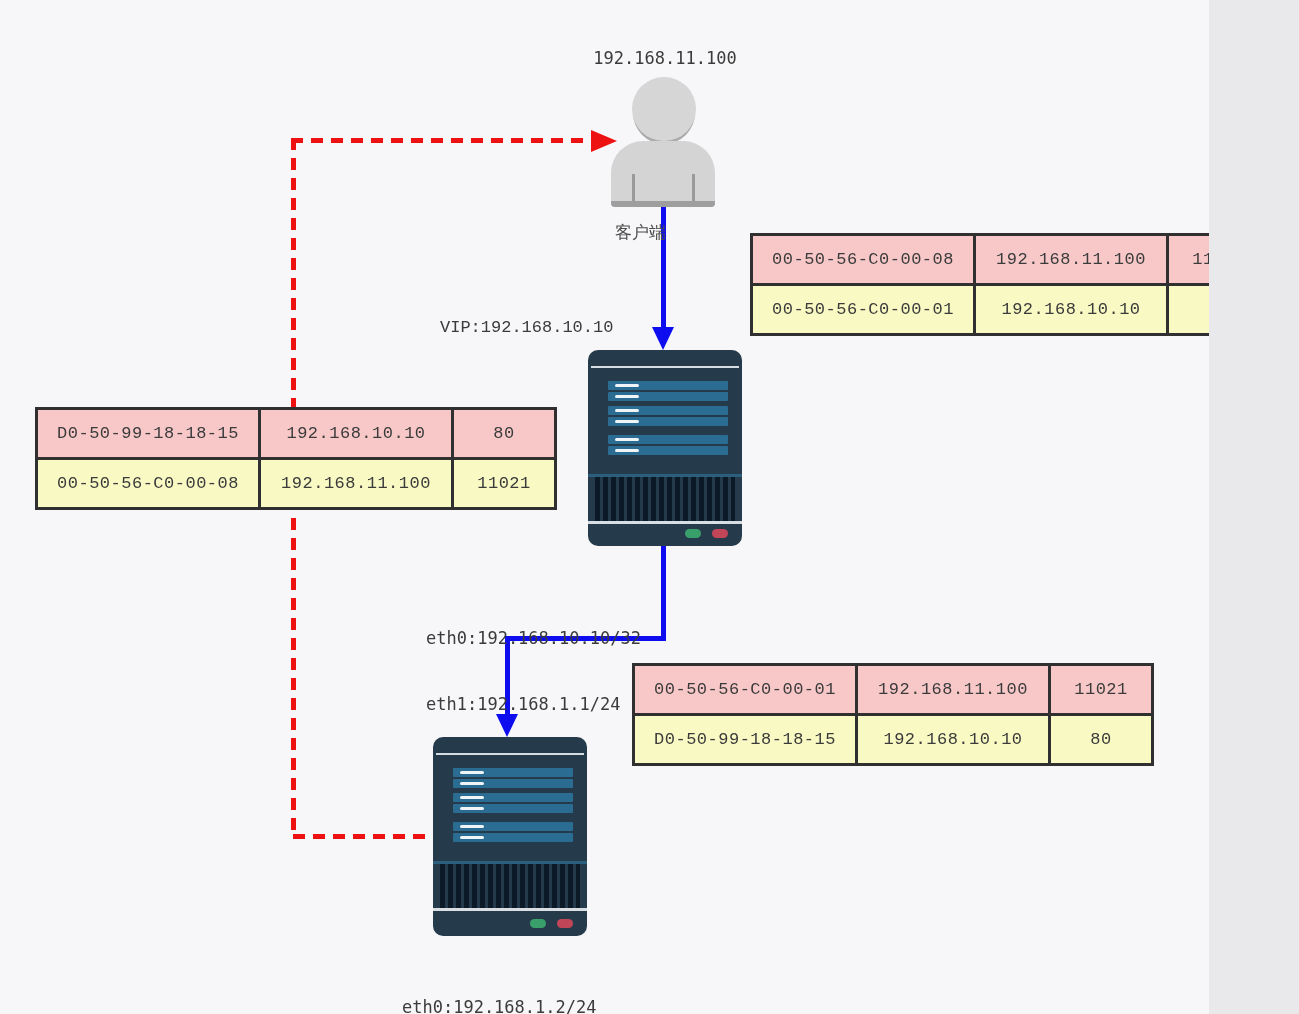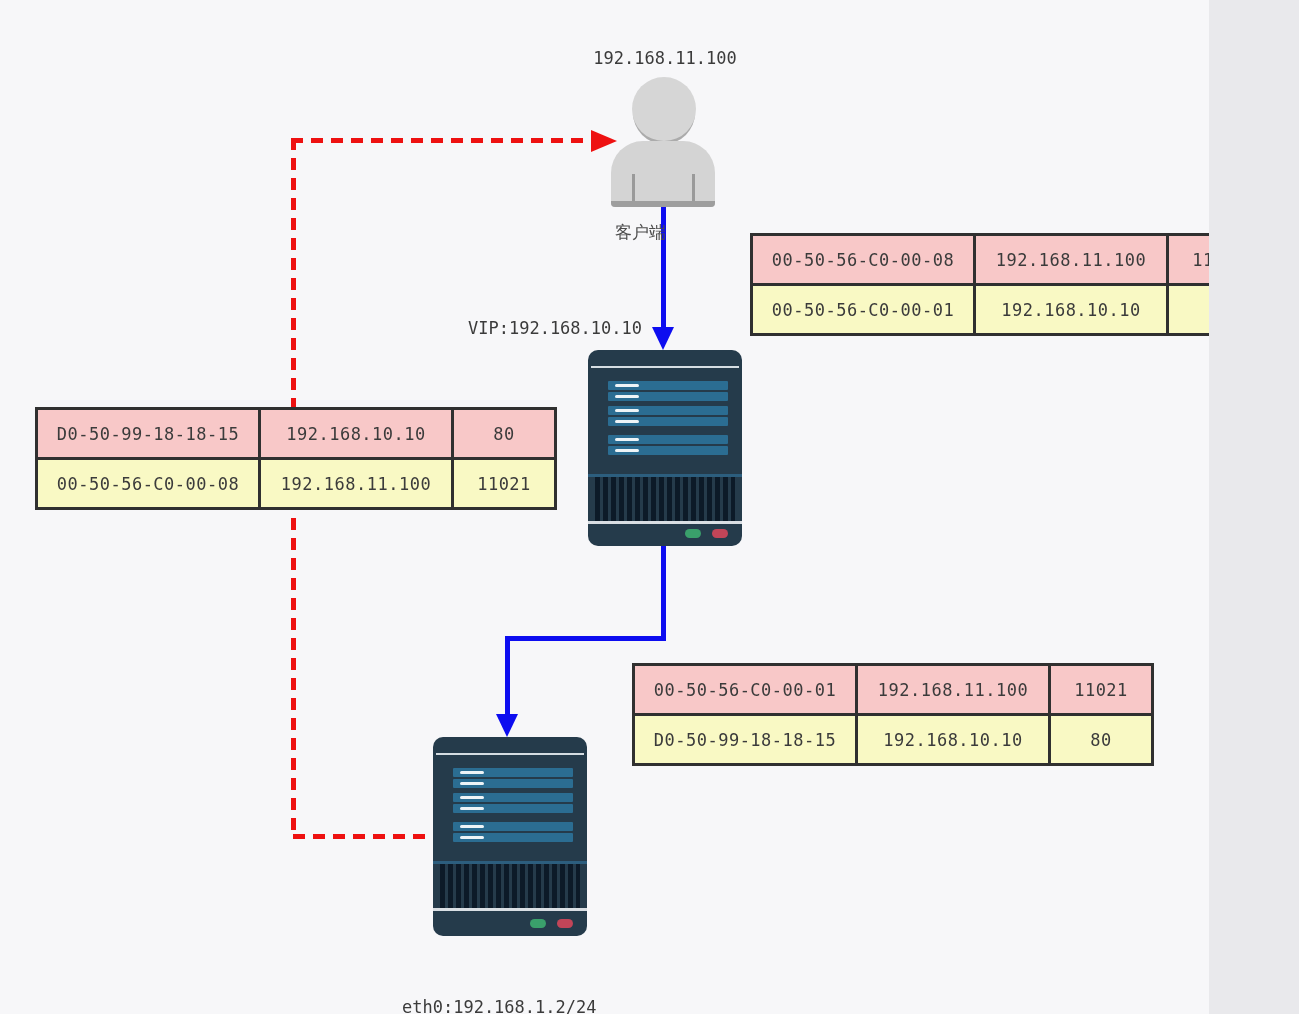--- a/index.html
+++ b/index.html
@@ -65,29 +65,29 @@
   .led-red{background:#c24558;}
 
   
   .ptable{
     display:grid;grid-template-columns:220px 190px 100px;
     border:3px solid var(--table-border);z-index:5;background:var(--table-border);
     grid-auto-rows:47px;gap:3px;
   }
   .ptable .cell{
     display:flex;align-items:center;justify-content:center;
-    font-size:17px;letter-spacing:0.5px;color:var(--text-dark);
+    font-size:17px;letter-spacing:0.5px;color:var(--text-dark);font-family:Liberation Mono, monospace;
   }
   .ptable .r0{background:var(--row-pink);}
   .ptable .r1{background:var(--row-yellow);}
 
   
   .lbl{font-size:17px;color:var(--text-dark);white-space:pre;z-index:4;}
   .lbl.center{text-align:center;}
-  .lbl.right{text-align:right;}
+  .lbl.right{font-family:Liberation Mono, monospace;}
   .client-name{font-size:17px;color:#4c4c4c;font-family:"DejaVu Sans","Liberation Sans",sans-serif;z-index:4;}
   .iface{line-height:22px;}
 </style>
 </head>
 <body>
 
 <div id="canvas">
 
   <div class="abs red-dash-h" style="left:293px;top:834px;width:141px;"></div>
   <div class="abs red-dash-v" style="left:291px;top:138px;height:698px;"></div>
@@ -122,20 +122,24 @@
       <div class="srv-bar gap2"></div>
         <div class="srv-bar"></div>
     </div>
     <div class="srv-grille-top"></div>
     <div class="srv-grille"></div>
     <div class="srv-grille-bottom"></div>
     <div class="srv-leds">
       <span class="led led-green"></span>
       <span class="led led-red"></span>
     </div>
+  </div>
+  <div class="abs lbl iface" style="left:426px;top:583px;">
+    <div>eth0:192.168.10.10/32</div>
+    <div>eth1:192.168.1.1/24</div>
   </div>
 
   <div class="abs server" style="left:433px;top:737px;height:199px;">
     <div class="srv-topline"></div>
     <div class="srv-screen">
       <div class="srv-bar"></div>
         <div class="srv-bar"></div>
       <div class="srv-bar gap1"></div>
         <div class="srv-bar"></div>
       <div class="srv-bar gap2"></div>

